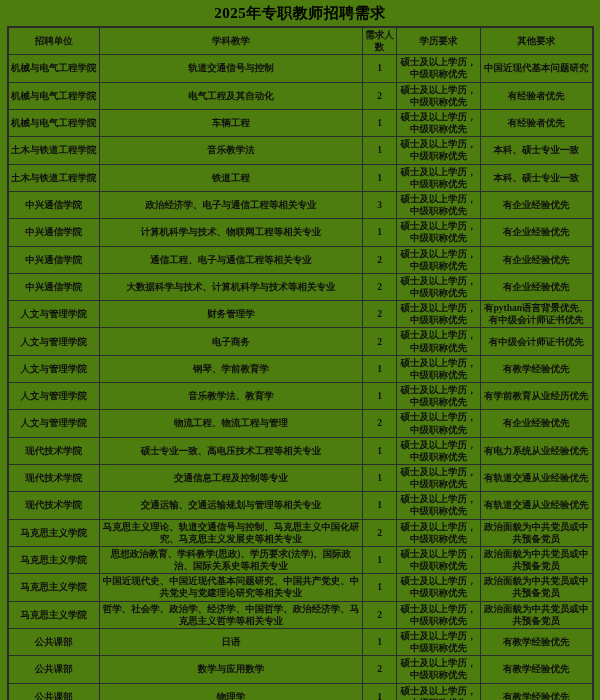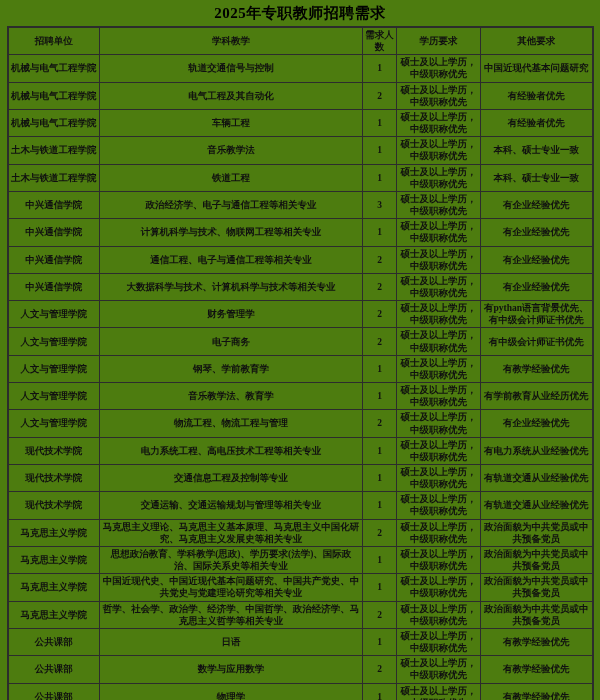--- a/index.html
+++ b/index.html
@@ -171,42 +171,42 @@
         </tr>
         <tr>
           <td>人文与管理学院</td>
           <td>物流工程、物流工程与管理</td>
           <td>2</td>
           <td>硕士及以上学历，中级职称优先</td>
           <td>有企业经验优先</td>
         </tr>
         <tr>
           <td>现代技术学院</td>
-          <td>电力系统工程、高电压技术工程等相关专业</td>
+          <td>硕士专业一致、高电压技术工程等相关专业</td>
           <td>1</td>
           <td>硕士及以上学历，中级职称优先</td>
           <td>有电力系统从业经验优先</td>
         </tr>
         <tr>
           <td>现代技术学院</td>
           <td>交通信息工程及控制等专业</td>
           <td>1</td>
           <td>硕士及以上学历，中级职称优先</td>
           <td>有轨道交通从业经验优先</td>
         </tr>
         <tr>
           <td>现代技术学院</td>
           <td>交通运输、交通运输规划与管理等相关专业</td>
           <td>1</td>
           <td>硕士及以上学历，中级职称优先</td>
           <td>有轨道交通从业经验优先</td>
         </tr>
         <tr>
           <td>马克思主义学院</td>
-          <td>马克思主义理论、马克思主义基本原理、马克思主义中国化研究、马克思主义发展史等相关专业</td>
+          <td>马克思主义理论、轨道交通信号与控制、马克思主义中国化研究、马克思主义发展史等相关专业</td>
           <td>2</td>
           <td>硕士及以上学历，中级职称优先</td>
           <td>政治面貌为中共党员或中共预备党员</td>
         </tr>
         <tr>
           <td>马克思主义学院</td>
           <td>思想政治教育、学科教学(思政)、学历要求(法学)、国际政治、国际关系史等相关专业</td>
           <td>1</td>
           <td>硕士及以上学历，中级职称优先</td>
           <td>政治面貌为中共党员或中共预备党员</td>

